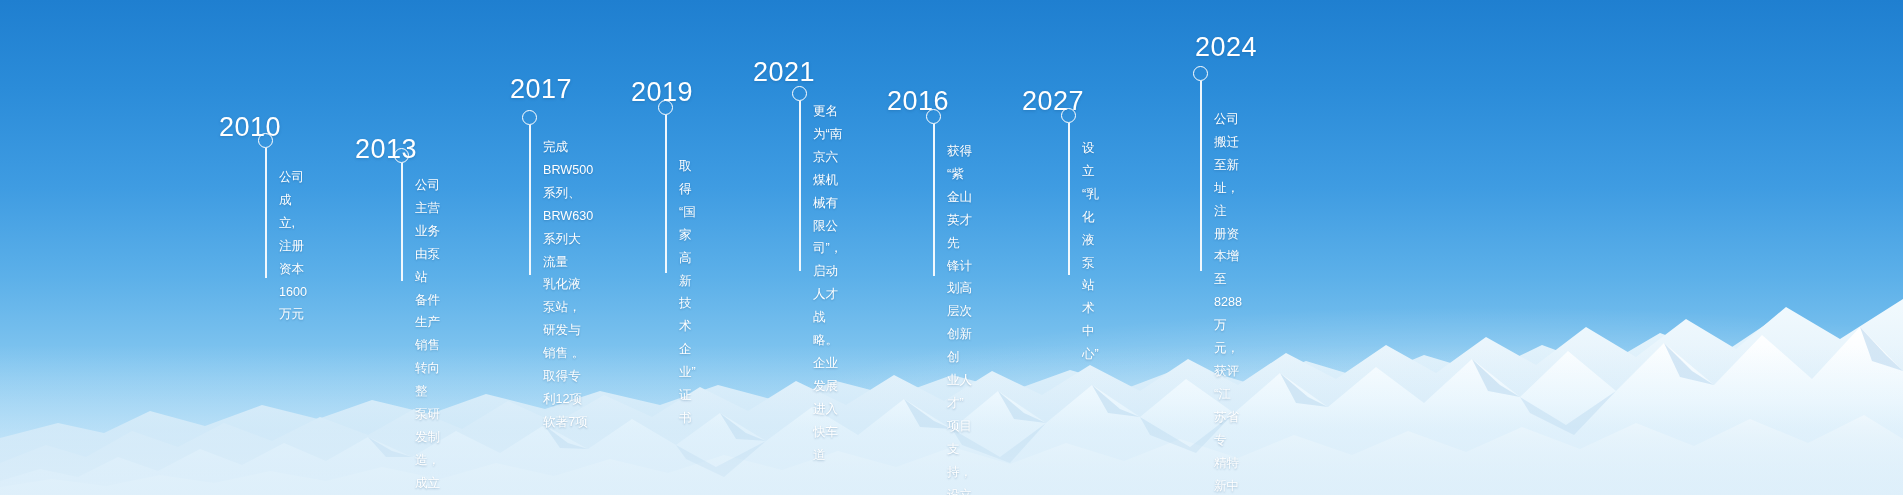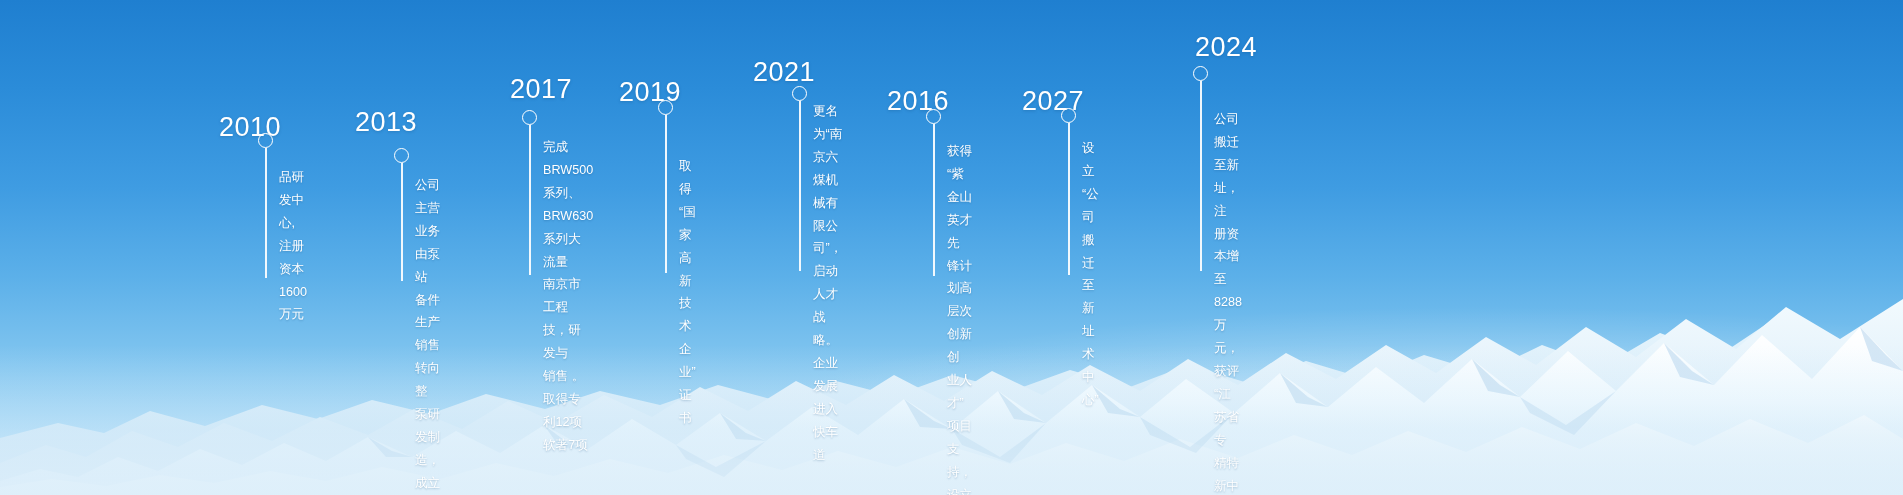--- a/index.html
+++ b/index.html
@@ -180,49 +180,49 @@
 
   <div class="haze"></div>
 
   <div class="timeline" id="timeline">
       <div class="milestone" style="left: 265px; top: 0px;">
         <div class="year" style="top: 114px; text-align: center;">2010</div>
         <div style="position: absolute; top: 148px; left: 0px;">
           <div class="stem" style="height: 130px;"></div>
           <div class="dot"></div>
         </div>
-        <div class="desc" style="top: 166px;">品研发中心,注册资本
+        <div class="desc" style="top: 166px;">公司成立,注册资本
 1600万元</div>
       </div>
       <div class="milestone" style="left: 401px; top: 0px;">
-        <div class="year" style="top: 109px;">2013</div>
+        <div class="year" style="top: 136px;">2013</div>
         <div style="position: absolute; top: 163px; left: 0px;">
           <div class="stem" style="height: 118px;"></div>
           <div class="dot"></div>
         </div>
         <div class="desc" style="top: 174px;">公司主营业务由泵站
 备件生产销售转向整
 泵研发制造，成立产
 品研发中心.公司注册
 资本增至5180万元</div>
       </div>
       <div class="milestone" style="left: 529px; top: 0px;">
         <div class="year" style="top: 76px; margin-left: 27px;">2017</div>
         <div style="position: absolute; top: 125px; left: 0px;">
           <div class="stem" style="height: 150px;"></div>
           <div class="dot"></div>
         </div>
         <div class="desc" style="top: 136px;">完成BRW500系列、
 BRW630系列大流量
-南京市工程技，研发与
+乳化液泵站，研发与
 销售 。取得专利12项
 软著7项</div>
       </div>
       <div class="milestone" style="left: 665px; top: 0px;">
-        <div class="year" style="top: 79px;">2019</div>
+        <div class="year" style="top: 79px; margin-left: 12px;">2019</div>
         <div style="position: absolute; top: 115px; left: 0px;">
           <div class="stem" style="height: 158px;"></div>
           <div class="dot"></div>
         </div>
         <div class="desc" style="top: 131px; margin-top: 24px;">取得“国家高新技术
 企业”证书</div>
       </div>
       <div class="milestone" style="left: 799px; top: 0px;">
         <div class="year" style="top: 59px;">2021</div>
         <div style="position: absolute; top: 101px; left: 0px;">
@@ -245,21 +245,21 @@
 业人才”项目支持，
 设立“南京市企业专
 家工作室”</div>
       </div>
       <div class="milestone" style="left: 1068px; top: 0px;">
         <div class="year" style="top: 88px;">2027</div>
         <div style="position: absolute; top: 123px; left: 0px;">
           <div class="stem" style="height: 152px;"></div>
           <div class="dot"></div>
         </div>
-        <div class="desc" style="top: 137px;">设立“公司搬迁至新址
+        <div class="desc" style="top: 137px;">设立“乳化液泵站
 术中心”</div>
       </div>
       <div class="milestone" style="left: 1200px; top: 0px;">
         <div class="year" style="top: 34px; margin-left: 41px;">2024</div>
         <div style="position: absolute; top: 81px; left: 0px;">
           <div class="stem" style="height: 190px;"></div>
           <div class="dot"></div>
         </div>
         <div class="desc" style="top: 108px;">公司搬迁至新址，注
 册资本增至8288万

